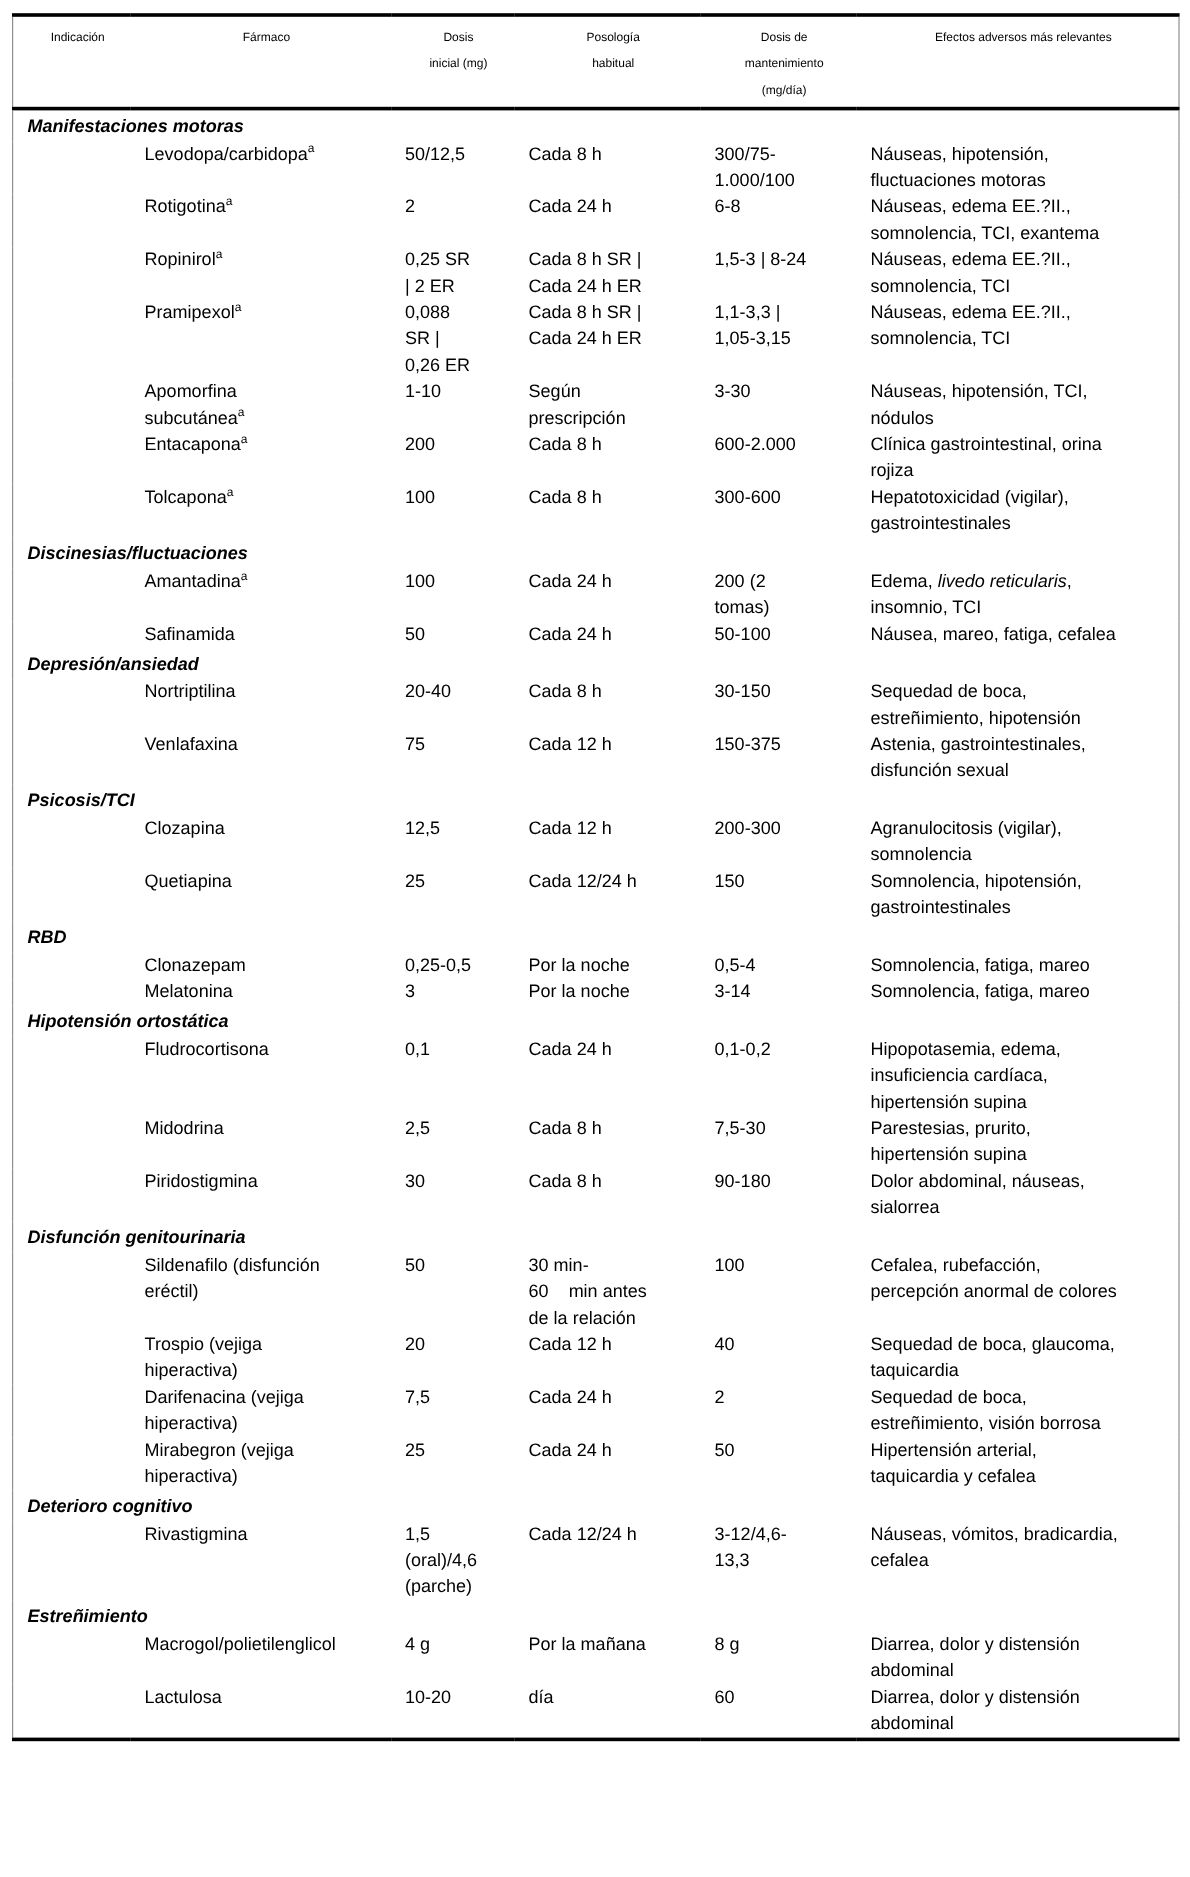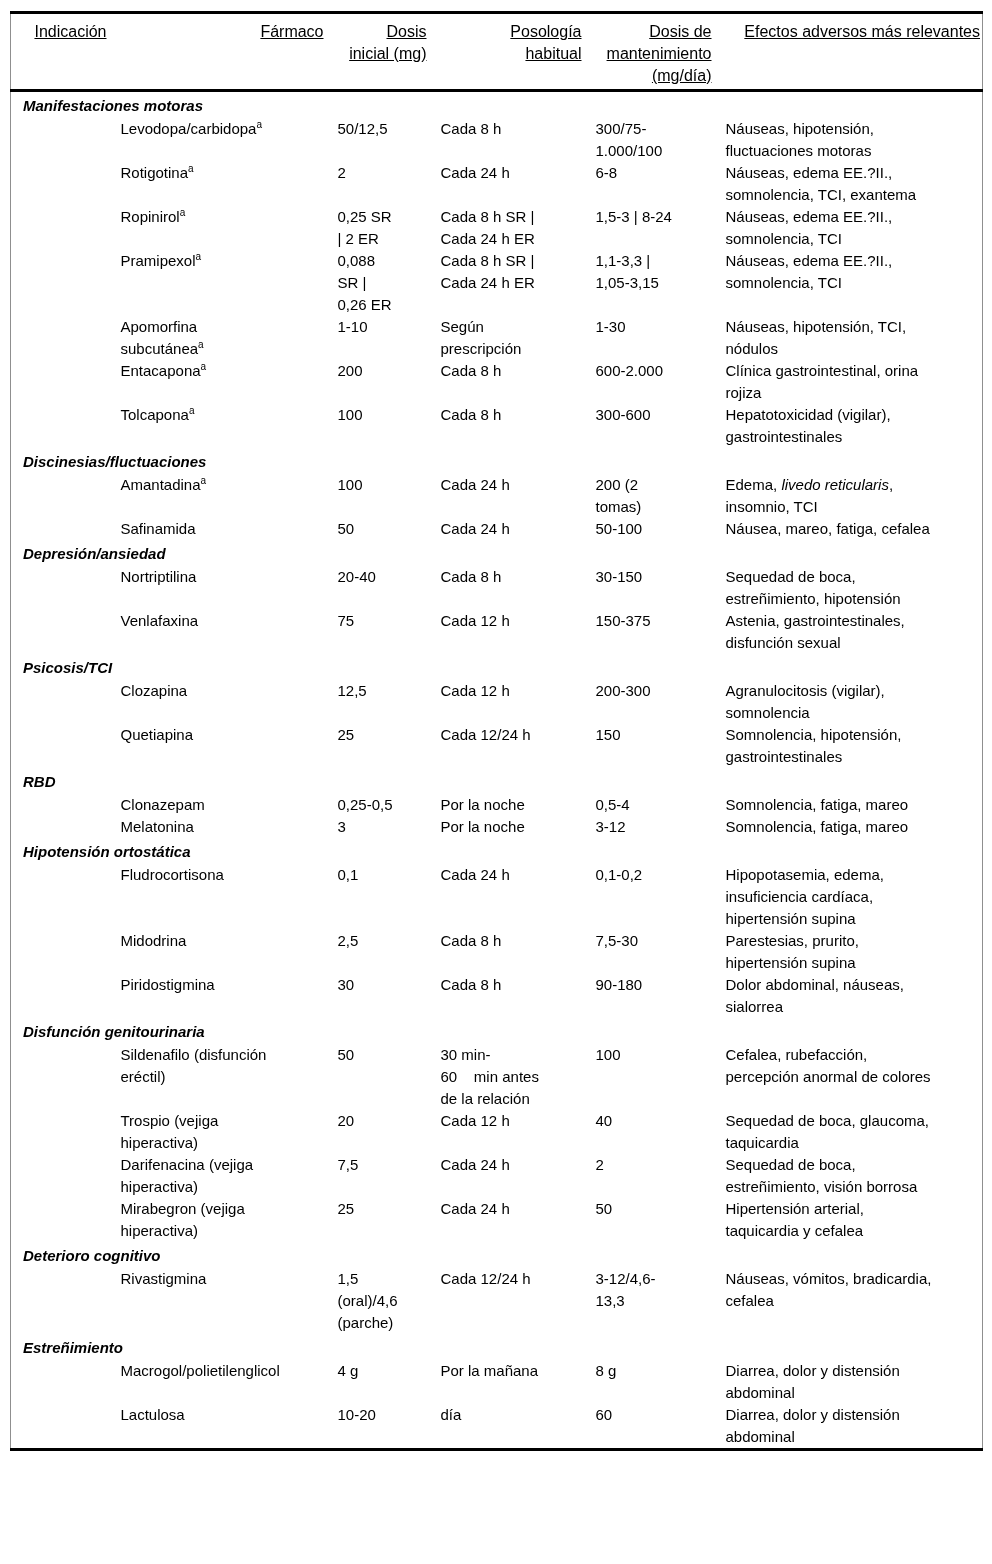--- a/index.html
+++ b/index.html
@@ -29,29 +29,28 @@
     box-sizing: border-box;
   }
   table.dose-table col.c1 { width: 98px; }
   table.dose-table col.c2 { width: 217px; }
   table.dose-table col.c3 { width: 103px; }
   table.dose-table col.c4 { width: 155px; }
   table.dose-table col.c5 { width: 130px; }
   table.dose-table col.c6 { width: 269px; }
   thead th {
     font-weight: normal;
-    text-align: right;
+    text-align: center;
     vertical-align: top;
-    font-size: 16px;
+    font-size: 10px;
     line-height: 22px;
     white-space: pre;
     padding: 7px 2px 2px 12px;
     border-bottom: 3px solid #000000;
     box-sizing: border-box;
-    text-decoration: underline;
   }
   tbody td {
     vertical-align: top;
     font-size: 15px;
     line-height: 22px;
     white-space: pre;
     padding: 0 2px 0 12px;
     box-sizing: border-box;
   }
   tbody td.section {
@@ -142,21 +141,21 @@
             <td>Náuseas, edema EE.?II.,
 somnolencia, TCI</td>
           </tr>
           <tr>
             <td></td>
             <td>Apomorfina
 subcutánea<sup>a</sup></td>
             <td>1-10</td>
             <td>Según
 prescripción</td>
-            <td>1-30</td>
+            <td>3-30</td>
             <td>Náuseas, hipotensión, TCI,
 nódulos</td>
           </tr>
           <tr>
             <td></td>
             <td>Entacapona<sup>a</sup></td>
             <td>200</td>
             <td>Cada 8 h</td>
             <td>600-2.000</td>
             <td>Clínica gastrointestinal, orina
@@ -243,21 +242,21 @@
             <td>0,25-0,5</td>
             <td>Por la noche</td>
             <td>0,5-4</td>
             <td>Somnolencia, fatiga, mareo</td>
           </tr>
           <tr>
             <td></td>
             <td>Melatonina</td>
             <td>3</td>
             <td>Por la noche</td>
-            <td>3-12</td>
+            <td>3-14</td>
             <td>Somnolencia, fatiga, mareo</td>
           </tr>
           <tr>
             <td colspan="6" class="section">Hipotensión ortostática</td>
           </tr>
           <tr>
             <td></td>
             <td>Fludrocortisona</td>
             <td>0,1</td>
             <td>Cada 24 h</td>

